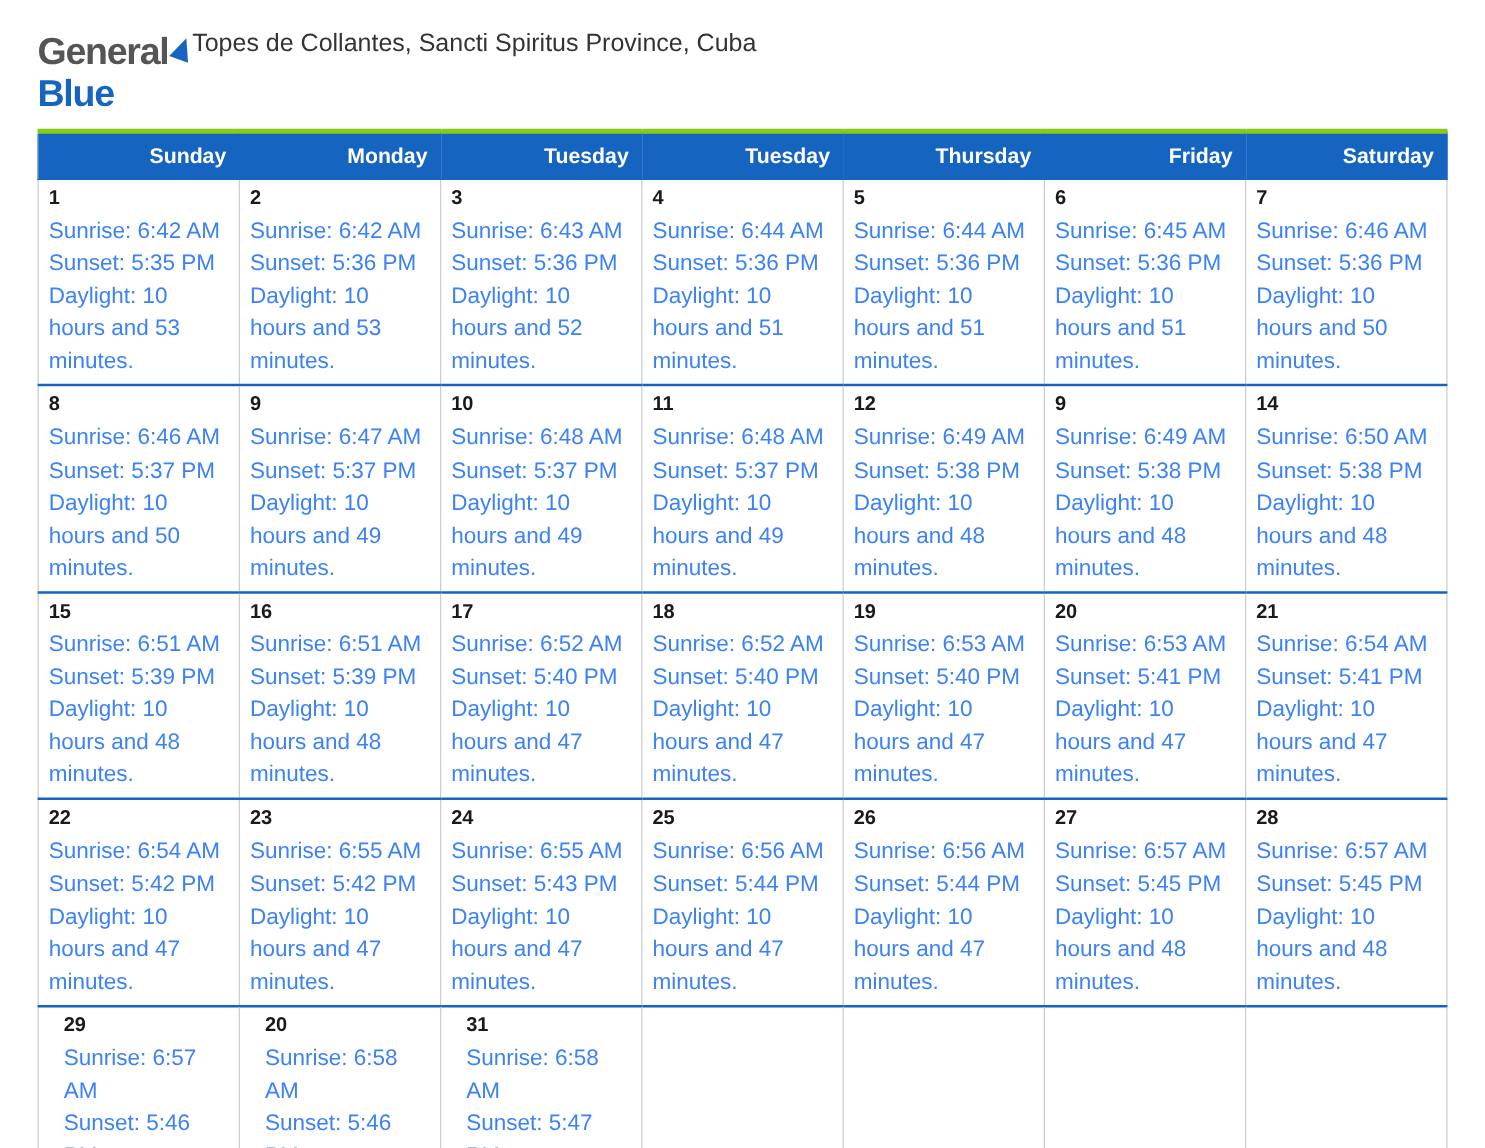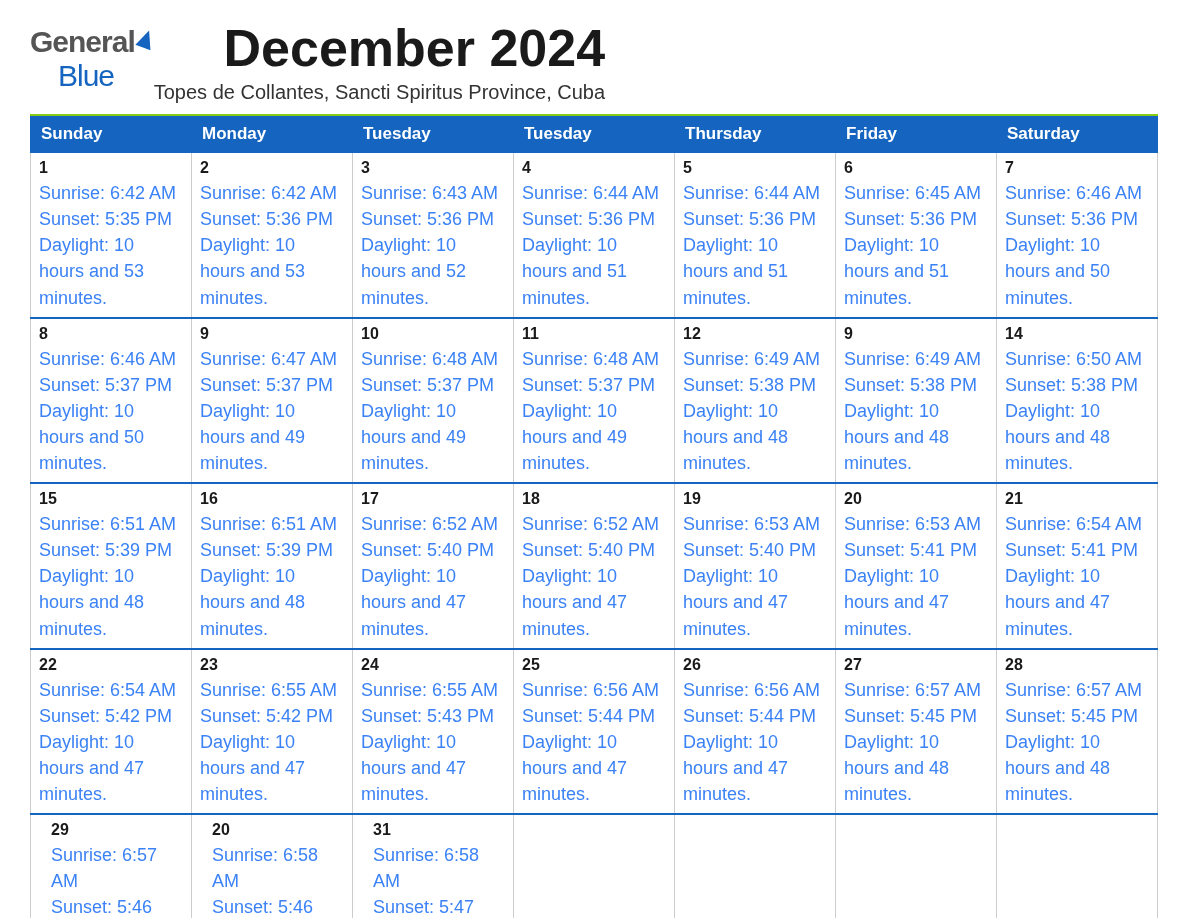--- a/index.html
+++ b/index.html
@@ -67,21 +67,22 @@
     .day-info {
       font-size: 18px;
       color: #3b82f6;
       line-height: 1.45;
     }
     .calendar tr:last-child td {
       border-bottom: 2px solid #1565c0;
       padding-left: 20px;
     }
     .calendar thead tr th {
-      border-top: 2px solid #84cc16;
+      border-top: 4px solid #84cc16;
+      text-align: right;
     }
     .row-separator td {
       border-top: 2px solid #1565c0;
     }
     .empty-cell {
       background: #fff;
     }
     .logo-top {
       display: flex;
       align-items: center;
@@ -99,41 +100,39 @@
       height: 0;
       border-left: 8px solid transparent;
       border-right: 8px solid transparent;
       border-bottom: 18px solid #1565c0;
       transform: rotate(20deg);
       position: relative;
       top: -3px;
     }
     .blue-text {
       font-size: 30px;
-      font-weight: 400;
+      font-weight: 700;
       color: #1565c0;
       letter-spacing: -1px;
-      margin-left: 28px;
     }
   </style>
 </head>
 <body>
 
 <div class="header">
   <div class="logo">
     <div class="logo-top">
       <span class="general-text">General</span>
       <span class="triangle-icon"></span>
     </div>
     <div>
       <span class="blue-text">Blue</span>
     </div>
   </div>
   <div class="title-block">
-    <div class="month-title">December 2024</div>
     <div class="location">Topes de Collantes, Sancti Spiritus Province, Cuba</div>
   </div>
 </div>
 
 <table class="calendar">
   <thead>
     <tr>
 
     <th>Sunday</th>
         <th>Monday</th>

